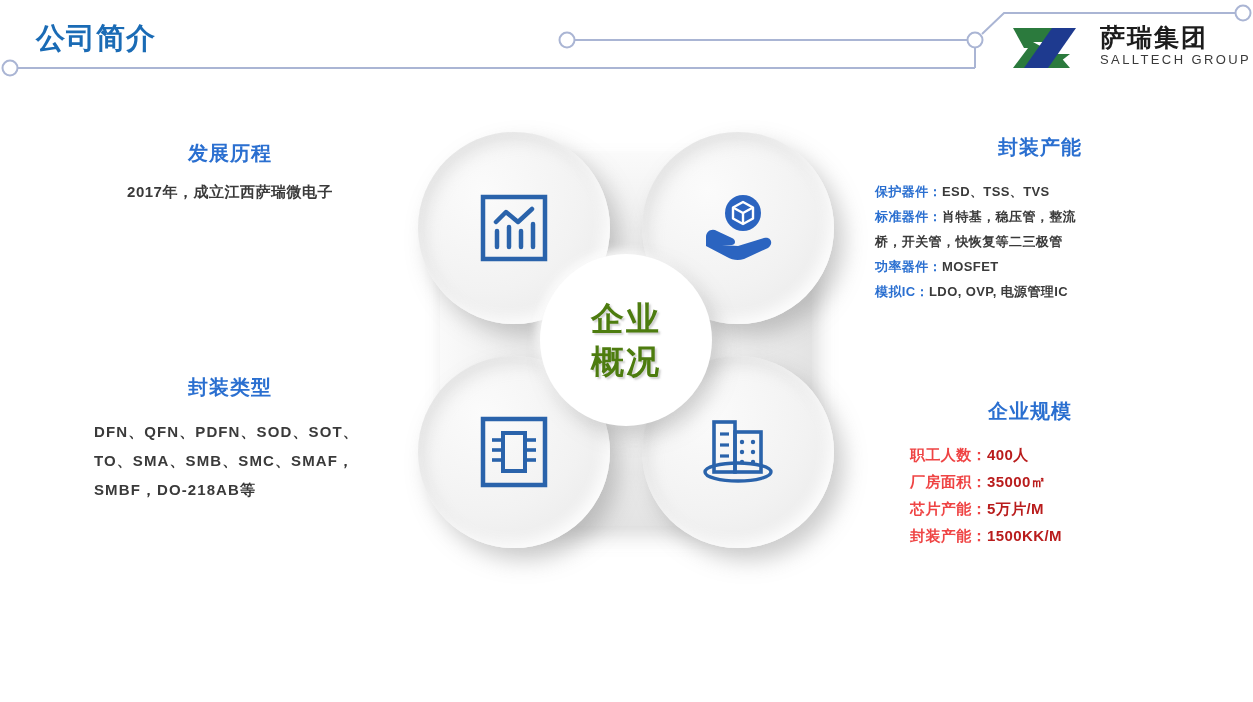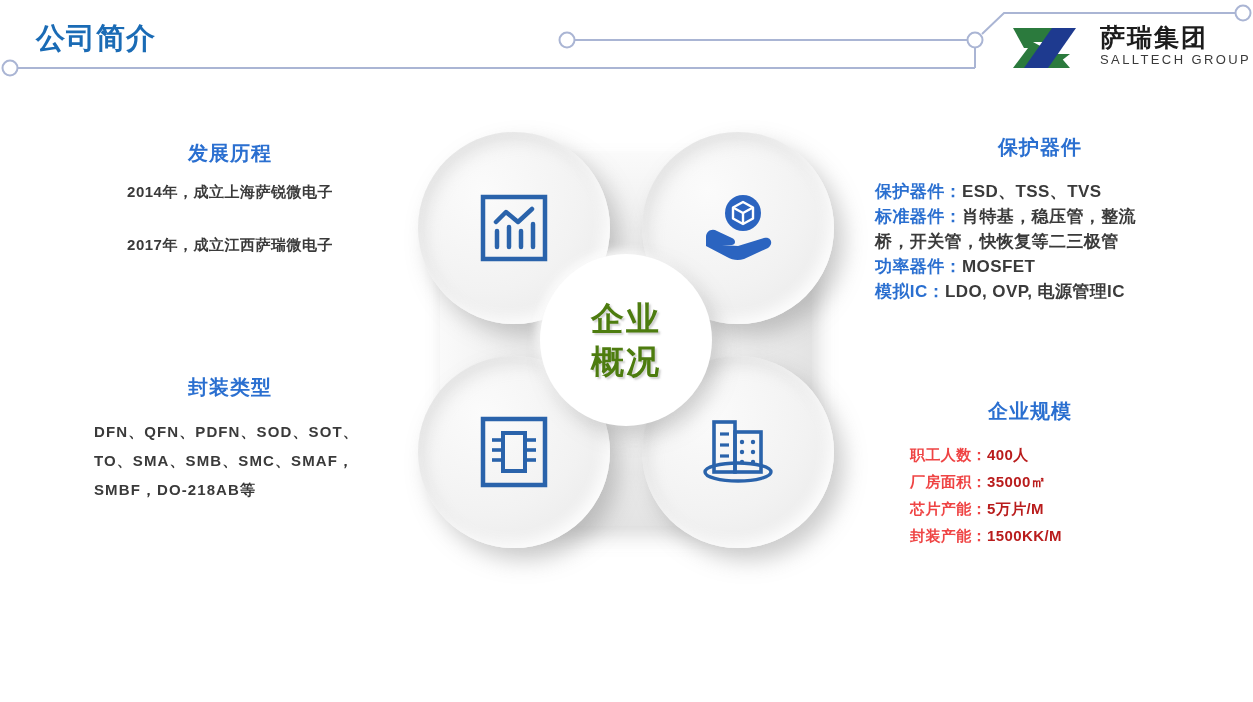--- a/index.html
+++ b/index.html
@@ -105,21 +105,21 @@
     letter-spacing: 1.1px;
     line-height: 29px;
     padding: 0 34px 0 34px;
     text-align: left;
   }
 
   
   #sec-products { left: 860px; top: 134px; width: 360px; }
   #sec-products .sec-title { margin-bottom: 18px; }
   .prod-line {
-    font-size: 17px;
+    font-size: 13px;
     font-weight: bold;
     line-height: 25px;
     color: #3a3a3a;
     letter-spacing: 0.4px;
     padding-left: 15px;
   }
   .prod-label { color: #2a6fd0; }
 
   
   #sec-scale { left: 880px; top: 398px; width: 300px; }
@@ -233,32 +233,31 @@
   </svg>
   <div id="logo-text">
     <div id="logo-cn">萨瑞集团</div>
     <div id="logo-en">SALLTECH GROUP</div>
   </div>
 </div>
 
 <div id="sec-history" class="section">
   <div class="sec-title">发展历程</div>
   <div class="sec-body">
-    <div class="history-item">2014年，成立上海萨锐微电子</div>
     <div class="history-item">2017年，成立江西萨瑞微电子</div>
   </div>
 </div>
 
 <div id="sec-package" class="section">
   <div class="sec-title">封装类型</div>
   <div id="package-text" class="sec-body">DFN、QFN、PDFN、SOD、SOT、TO、SMA、SMB、SMC、SMAF，SMBF，DO-218AB等</div>
 </div>
 
 <div id="sec-products" class="section">
-  <div class="sec-title">保护器件</div>
+  <div class="sec-title">封装产能</div>
   <div class="sec-body">
     <div class="prod-line">
       <span class="prod-label">保护器件：</span><span class="prod-value">ESD、TSS、TVS</span>
     </div>
     <div class="prod-line">
       <span class="prod-label">标准器件：</span><span class="prod-value">肖特基，稳压管，整流</span>
     </div>
     <div class="prod-line">
       <span class="prod-label"></span><span class="prod-value">桥，开关管，快恢复等二三极管</span>
     </div>

